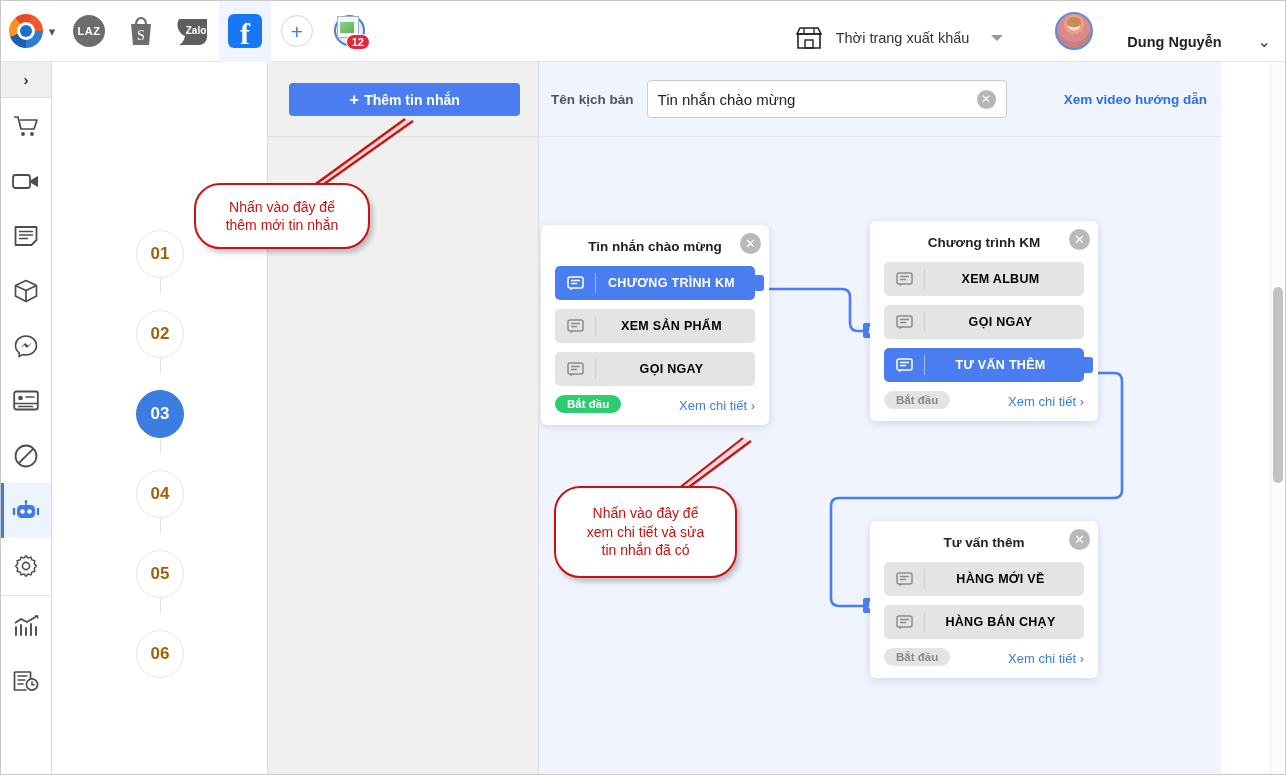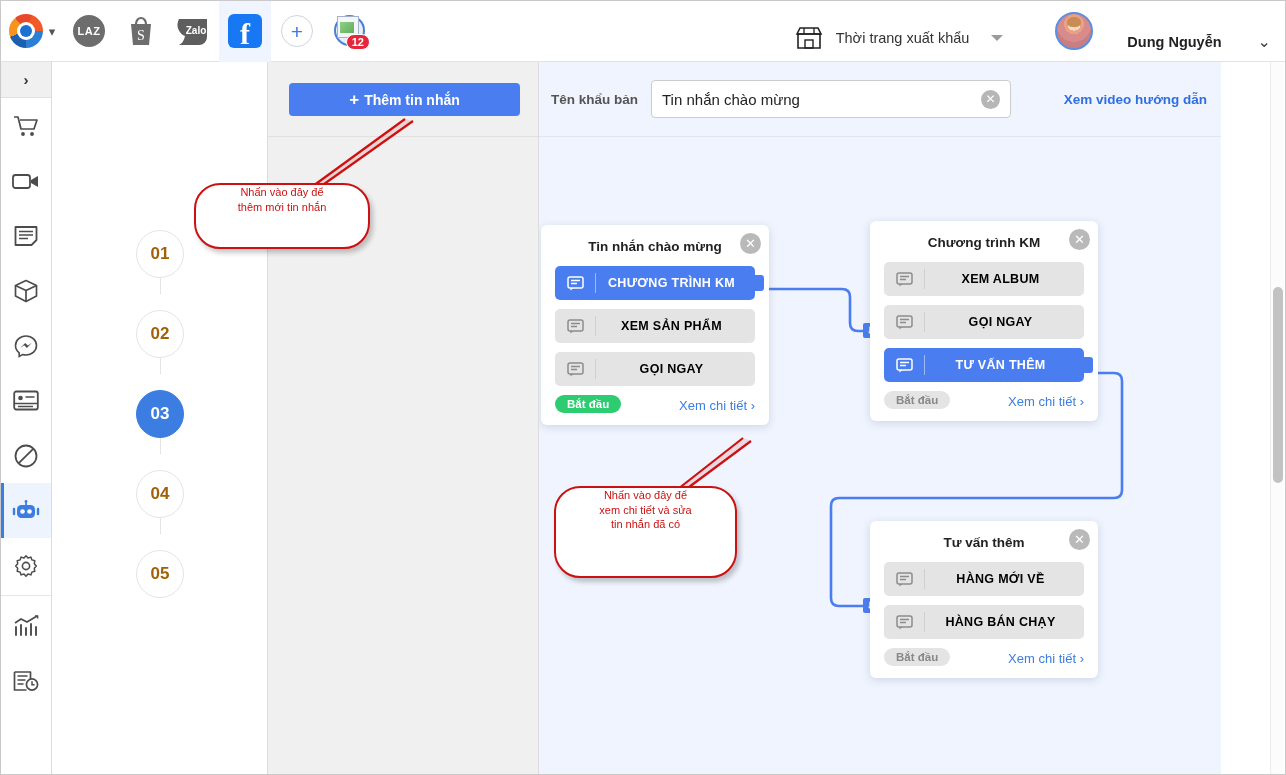--- a/index.html
+++ b/index.html
@@ -282,22 +282,22 @@
     display: flex; align-items: center; justify-content: center;
     line-height: 1;
   }
 
   
   .callout {
     position: absolute;
     background: #fff; border: 2px solid #cc1111; border-radius: 26px;
     box-shadow: 3px 4px 5px rgba(0,0,0,.22);
     color: #cc1111; text-align: center;
-    display: flex; justify-content: center;
-    font-size: 11px; line-height: 1.32;
+    display: flex; align-items: center; justify-content: center;
+    font-size: 14px; line-height: 1.32;
   }
   .callout span { display: block; }
   svg.overlay { position: absolute; left: 0; top: 0; pointer-events: none; }
 </style>
 </head>
 <body>
 
 <div id="app">
 
   <div class="topbar">
@@ -459,29 +459,33 @@
         <div class="line"></div>
       </div>
       <div class="step">
         <div class="dot">04</div>
         <div class="line"></div>
       </div>
       <div class="step">
         <div class="dot">05</div>
         <div class="line"></div>
       </div>
+      <div class="step">
+        <div class="dot">06</div>
+
+      </div>
     </div>
   </div>
 
   <div class="gray-col">
     <div class="gray-head"></div>
   </div>
 
   <div class="head-bar">
-    <span class="lbl-kb">Tên khẩu bản</span>
+    <span class="lbl-kb">Tên kịch bản</span>
     <div class="kb-input">
       <span class="kb-val">Tin nhắn chào mừng</span>
       <span class="clear-x">✕</span>
     </div>
     <span class="link-video">Xem video hướng dẫn</span>
   </div>
 
   <div class="btn-add">
     <span class="pl">+</span>
     <span>Thêm tin nhắn</span>

